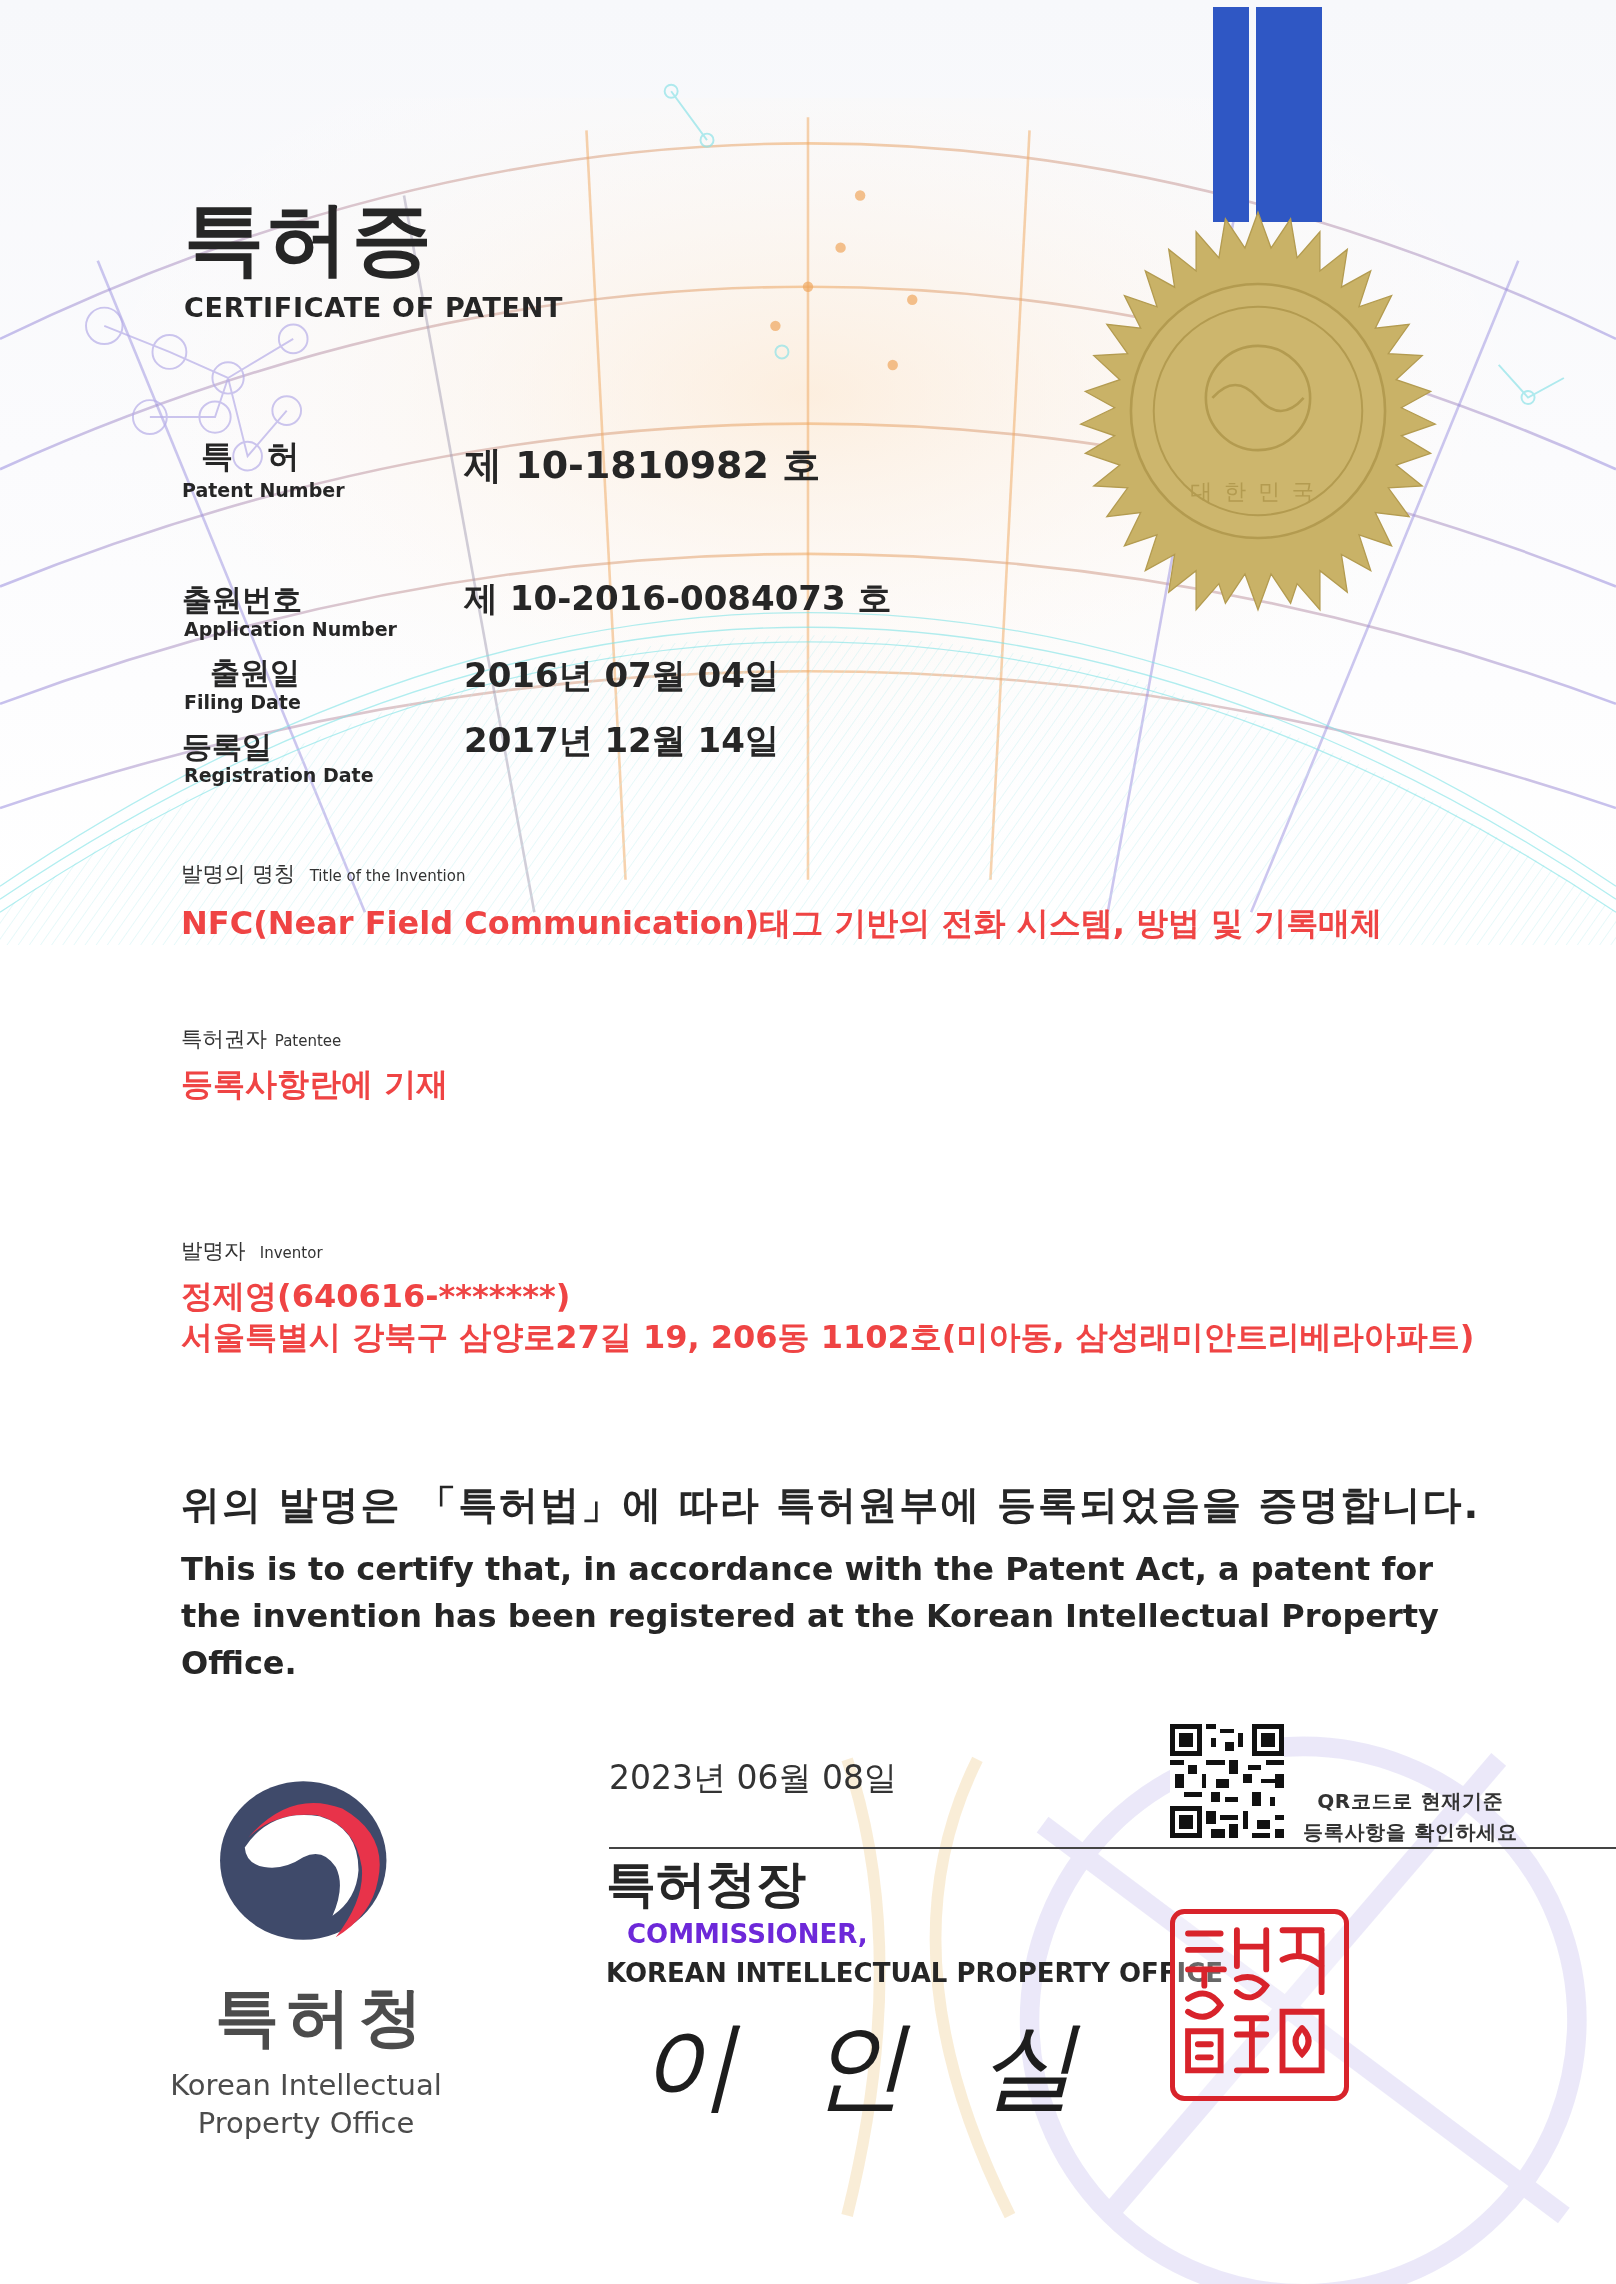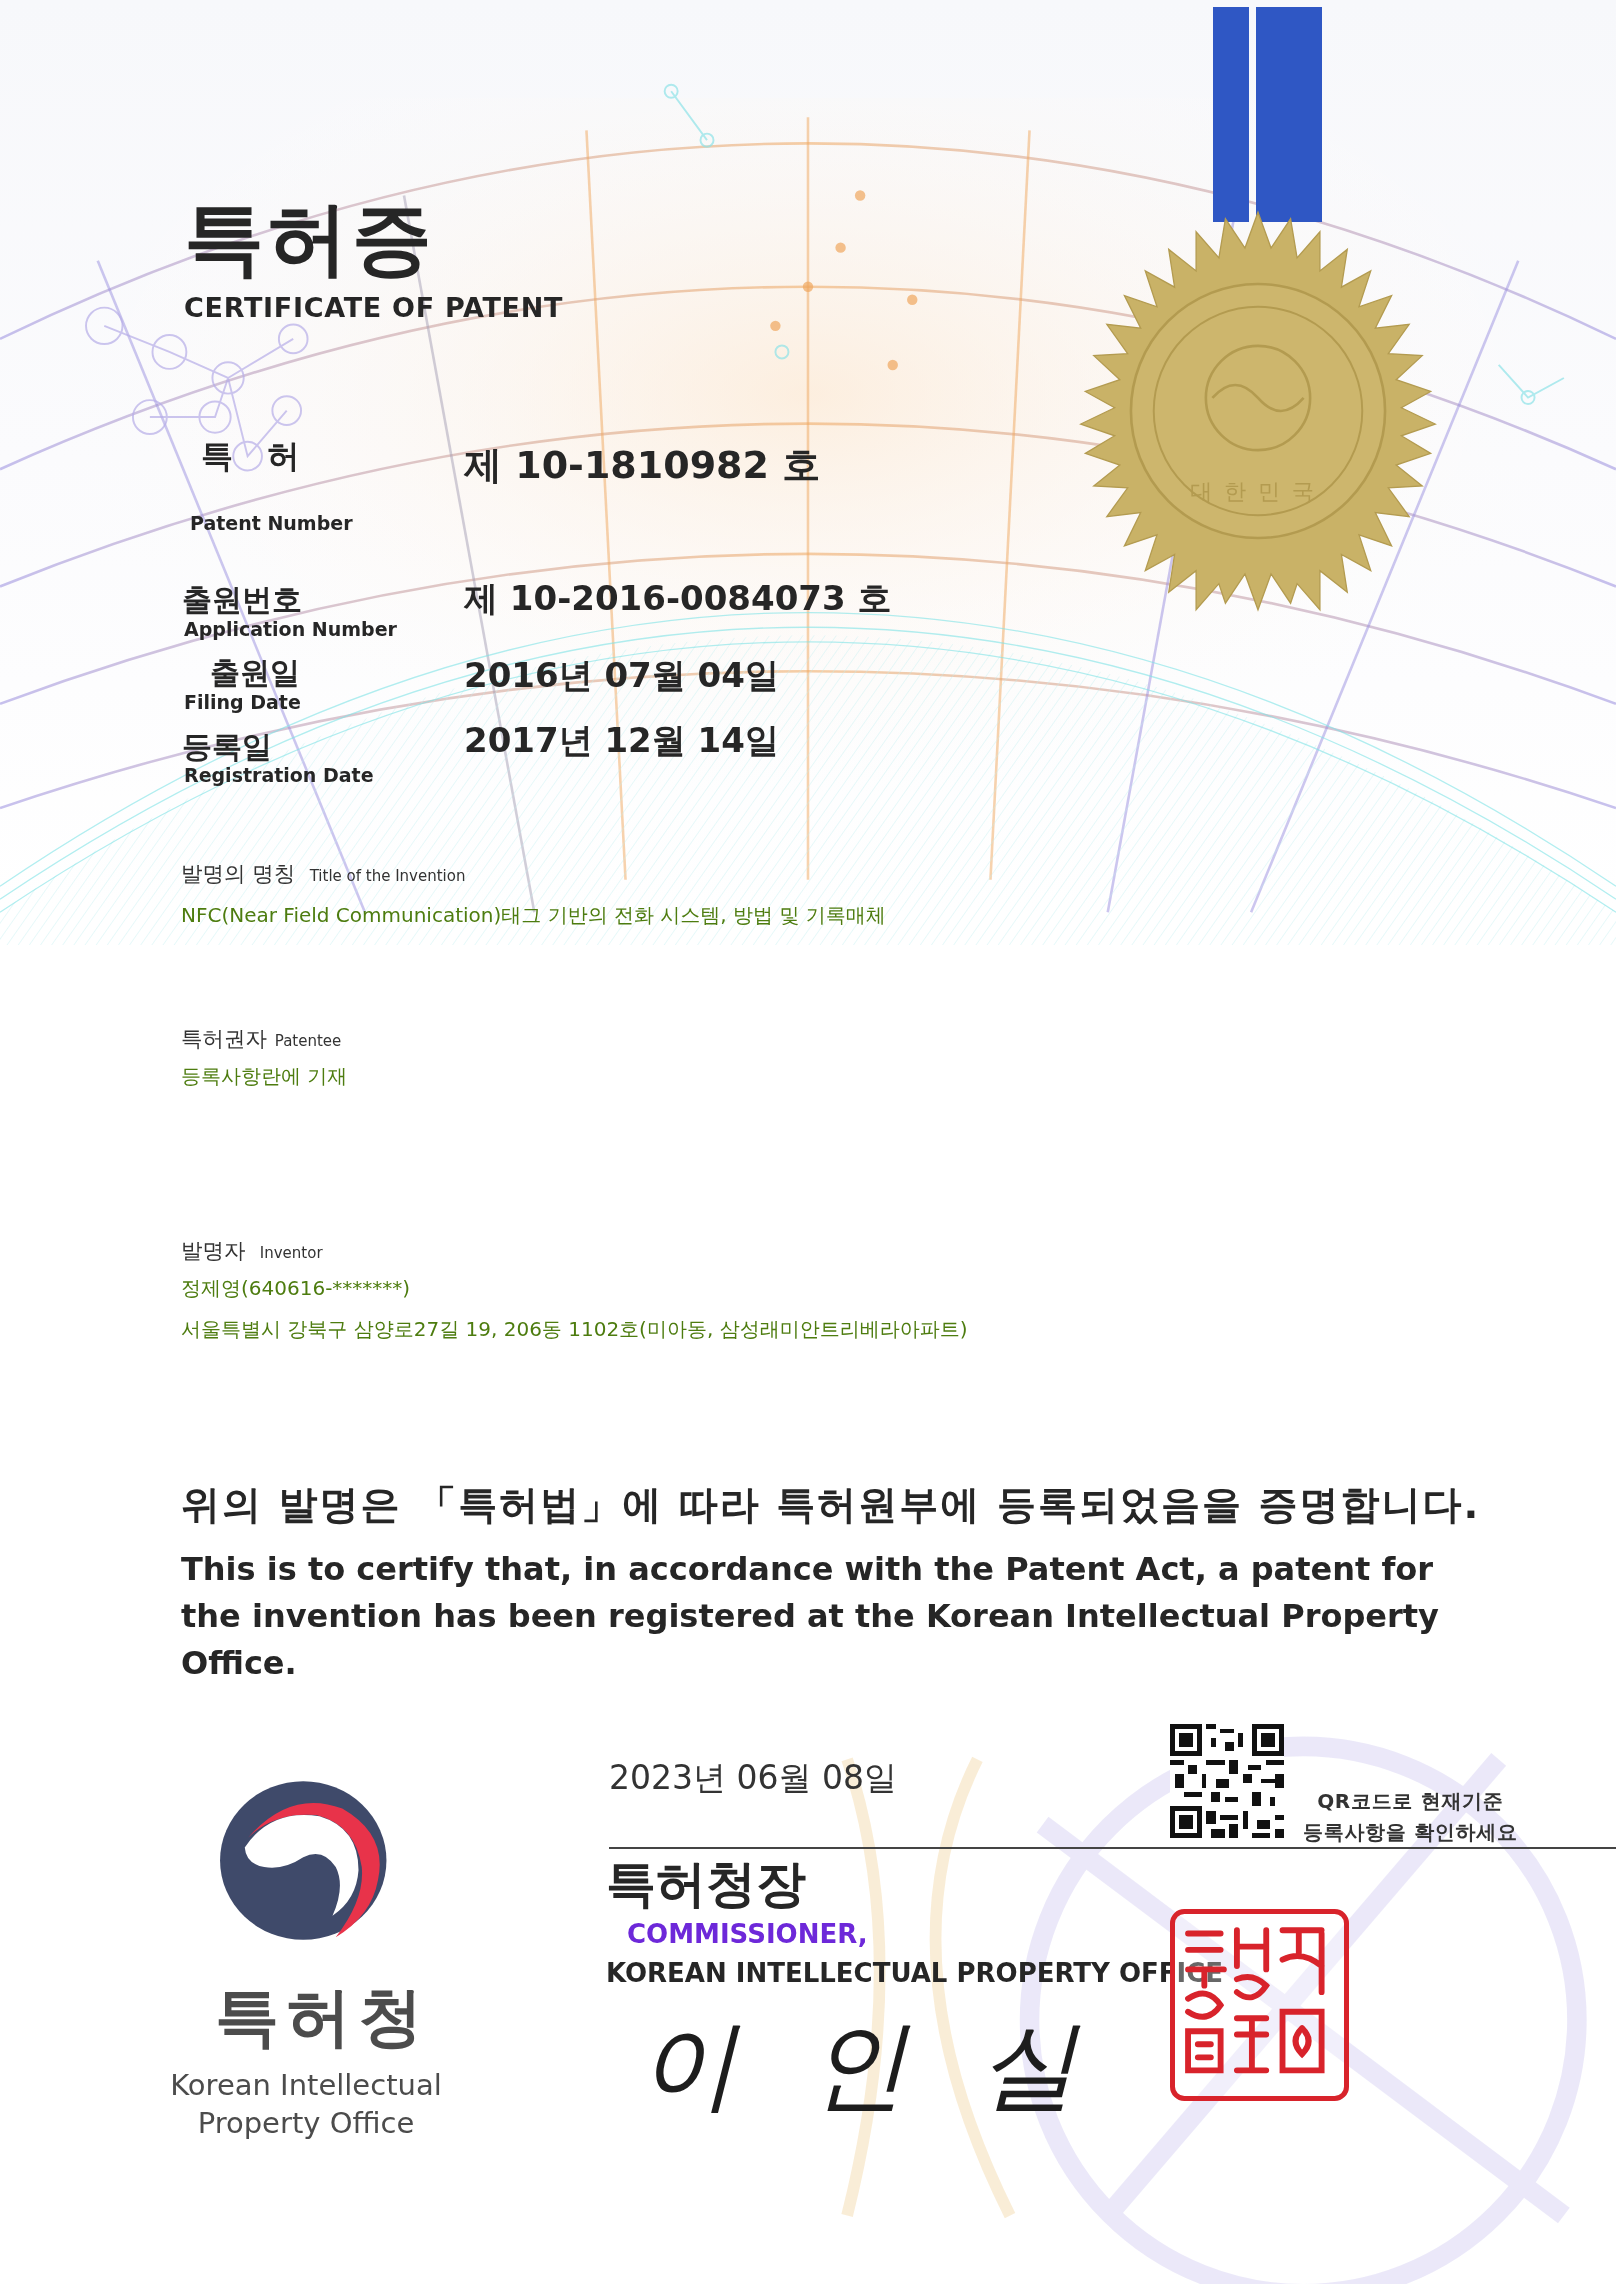--- a/index.html
+++ b/index.html
@@ -26,21 +26,21 @@
   .title-en { left: 184px; top: 292px; font-size: 27px; font-weight: bold; letter-spacing: 0.7px; color: #262626; }
 
   .lbl-ko { font-size: 30px; font-weight: bold; color: #262626; }
   .lbl-ko.big { font-size: 32px; letter-spacing: 11.7px; margin-left: 20px; }
   .lbl-en { font-size: 19px; font-weight: bold; color: #262626; }
   .val { font-size: 34px; font-weight: bold; color: #262626; }
   .val.big { font-size: 38px; }
 
   .sec-lbl { font-size: 21.5px; color: #333; }
   .sec-lbl .en { font-size: 15px; margin-left: 14.3px; text-align: center; }
-  .sec-val { font-size: 20px; font-weight: normal; color: #4d7c0f; white-space: nowrap; }
+  .sec-val { font-size: 32px; font-weight: bold; color: #ef4444; white-space: nowrap; }
 
   .cert-ko { left: 181px; top: 1478px; font-size: 39px; font-weight: bold; letter-spacing: 2px; color: #262626; white-space: nowrap; }
   .cert-en { left: 181px; top: 1546px; font-size: 32px; font-weight: bold; color: #262626; line-height: 47px; width: 1303px; }
 
   .issue-date { left: 609px; top: 1756px; font-size: 33px; color: #333; }
   .divider { left: 609px; top: 1847px; width: 1007px; height: 2px; background: #444; }
   .comm-ko { left: 606px; top: 1851px; font-size: 50px; font-weight: bold; color: #262626; }
   .comm-en1 { left: 606px; top: 1919px; font-size: 26px; font-weight: bold; color: #6d28d9; margin-left: 21px; }
   .comm-en2 { left: 606px; top: 1958px; font-size: 26px; font-weight: bold; color: #262626; white-space: nowrap; }
   .signature { left: 639px; top: 2001px; font-family: "DejaVu Serif", serif; font-size: 98px; color: #1d1d1d; letter-spacing: 72px; font-style: italic; }
@@ -150,21 +150,21 @@
   <circle cx="310" cy="310" r="160" fill="none" stroke="#b39b50" stroke-width="3"></circle>
   <circle cx="310" cy="290" r="80" fill="none" stroke="#b39b50" stroke-width="4"></circle>
   <path d="M 240 290 Q 275 250 310 290 Q 345 330 380 290" fill="none" stroke="#b39b50" stroke-width="4"></path>
   <text x="310" y="445" text-anchor="middle" font-size="34" fill="#b39b50" font-family="DejaVu Sans, sans-serif" letter-spacing="18">대한민국</text>
 </svg>
 
 <div class="abs title-ko">특허증</div>
 <div class="abs title-en">CERTIFICATE OF PATENT</div>
 
 <div class="abs lbl-ko big" style="left:181px; top:435px;">특 허</div>
-<div class="abs lbl-en" style="left:182px; top:512px;margin-left:8px;">Patent Number</div>
+<div class="abs lbl-en" style="left:182px; top:479px;">Patent Number</div>
 <div class="abs val big" style="left:464px; top:440px;">제 10-1810982 호</div>
 
 <div class="abs lbl-ko" style="left:182px; top:580px;">출원번호</div>
 <div class="abs lbl-en" style="left:184px; top:618px;">Application Number</div>
 <div class="abs val" style="left:464px; top:576px;">제 10-2016-0084073 호</div>
 
 <div class="abs lbl-ko" style="left:182px; top:653px;margin-left:28px;">출원일</div>
 <div class="abs lbl-en" style="left:184px; top:691px;">Filing Date</div>
 <div class="abs val" style="left:464px; top:653px;">2016년 07월 04일</div>
 

